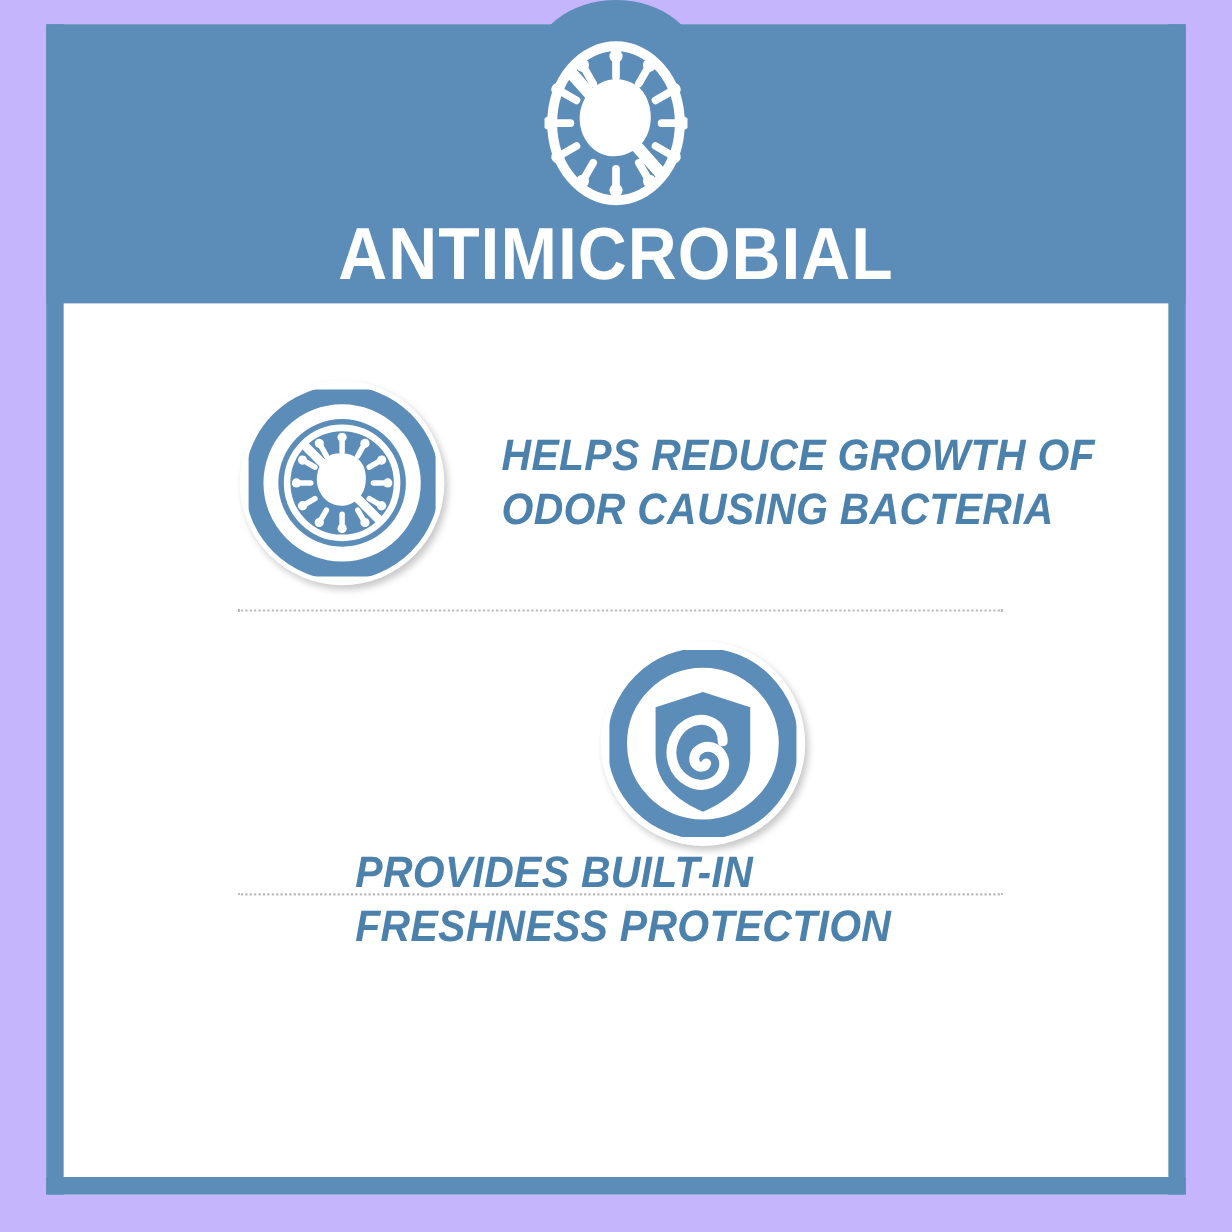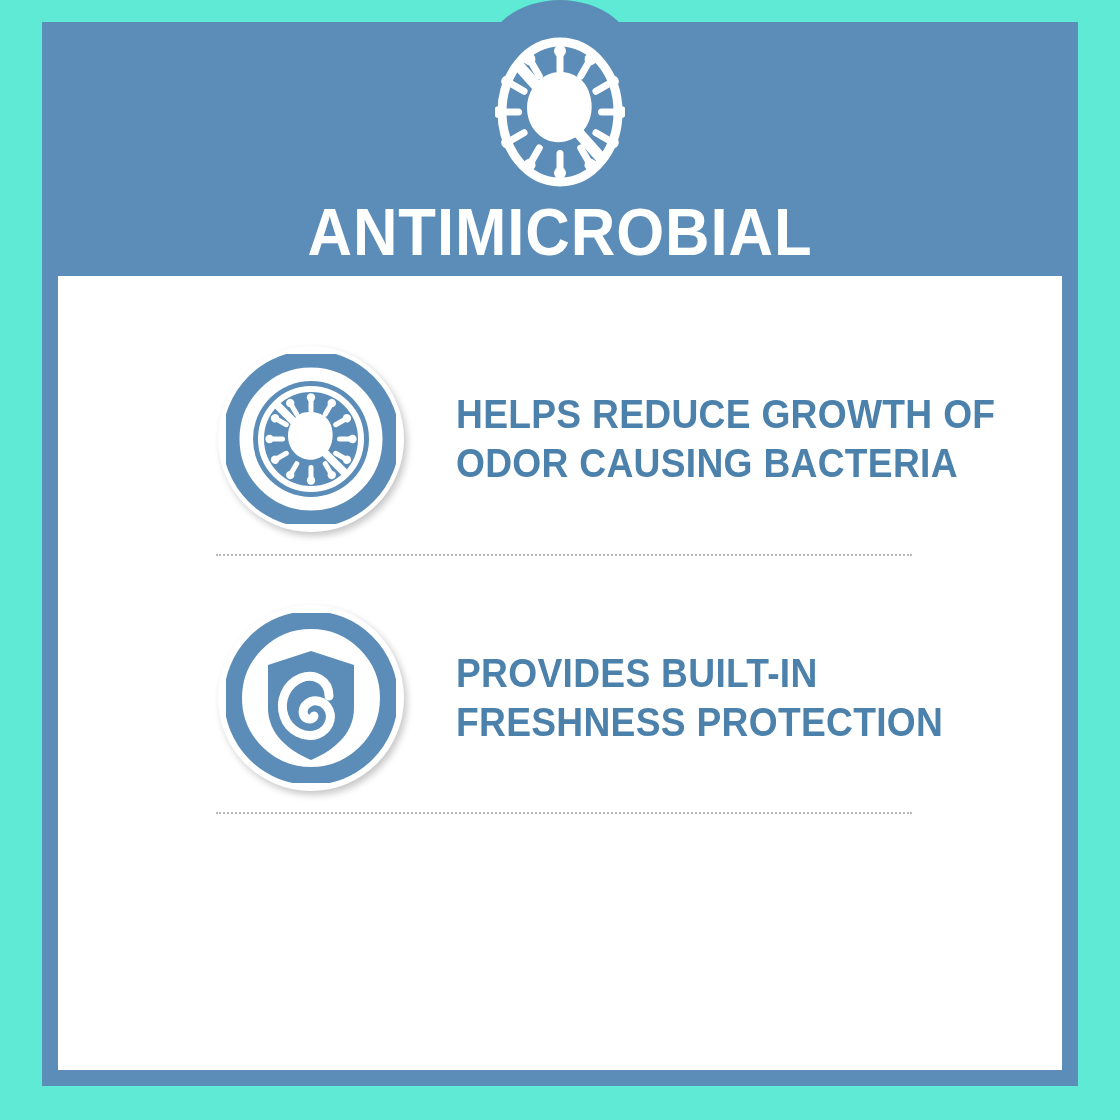--- a/index.html
+++ b/index.html
@@ -12,21 +12,21 @@
     height: 1120px;
     font-family: "Liberation Sans", sans-serif;
     overflow: hidden;
   }
 
   
   #poster {
     position: relative;
     width: 1120px;
     height: 1120px;
-    background: #5eead4;
+    background: #c4b5fd;
   }
 
   
   #frame {
     position: absolute;
     left: 42px;
     top: 22px;
     width: 1036px;
     height: 1064px;
     box-sizing: border-box;
@@ -86,40 +86,41 @@
 
   
   #body-area {
     position: absolute;
     left: 58px;
     top: 276px;
     width: 1004px;
     height: 794px;
     background: #ffffff;
     box-sizing: border-box;
+    font-style: italic;
   }
 
   .feature-list {
     position: absolute;
     left: 0;
     top: 0;
     width: 100%;
     height: 100%;
   }
 
   .feature-row {
     position: absolute;
     left: 0;
     width: 100%;
     height: 230px;
     display: flex;
     align-items: center;
   }
   .feature-row.r0 { top: 48px; }
-  .feature-row.r1 { top: 307px; }
+  .feature-row.r1 { top: 307px; flex-direction: column; }
   .feature-row.r2 { top: 562px; }
 
   .feature-icon-wrap {
     position: relative;
     width: 190px;
     margin-left: 158px;
     flex: 0 0 auto;
     display: flex;
     justify-content: center;
     align-items: center;

